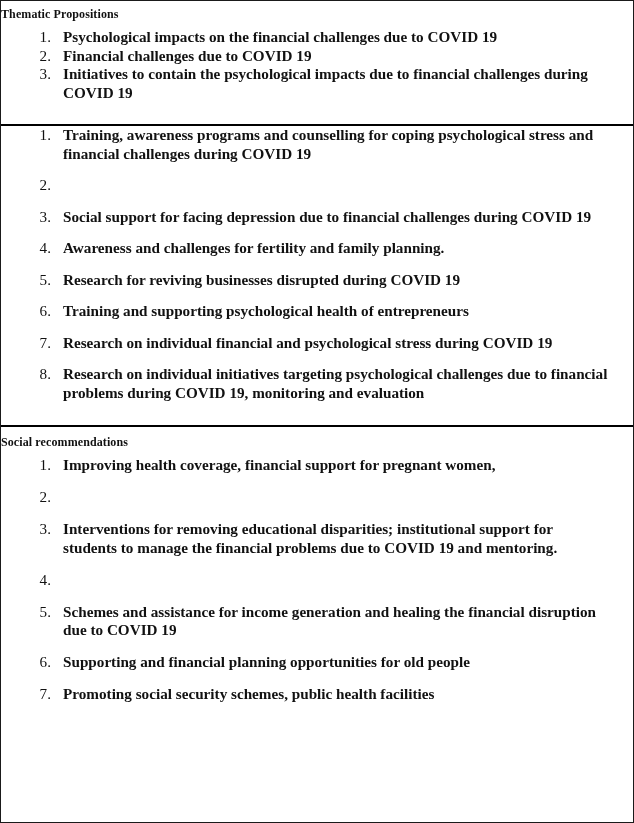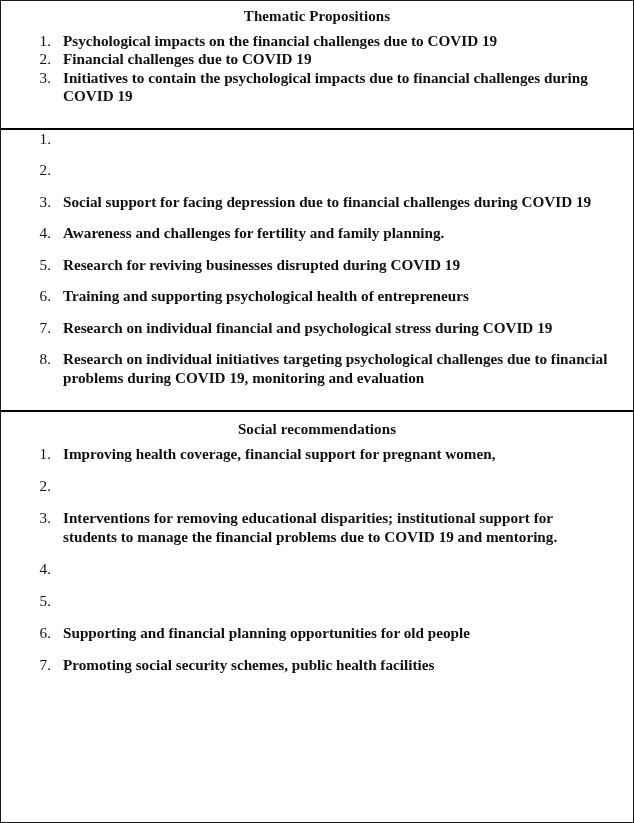--- a/index.html
+++ b/index.html
@@ -23,23 +23,22 @@
     overflow: hidden;
   }
   .section {
     box-sizing: border-box;
     position: relative;
   }
   .section + .section {
     border-top: 2px solid #000000;
   }
   .section-title {
-    text-align: center;
     font-weight: bold;
-    font-size: 15px;
+    font-size: 12px;
     line-height: 1.25;
     letter-spacing: 0.1px;
     padding-top: 7px;
     padding-bottom: 3px;
   }
   .item-list {
     list-style: none;
     margin: 0;
     padding: 0;
   }
@@ -100,20 +99,21 @@
         <span class="item-num">3.</span>
         <span class="item-text">Initiatives to contain the psychological impacts due to financial challenges during COVID 19</span>
       </li>
     </ul>
   </div>
 
   <div class="section sec-method">
     <ul class="item-list">
       <li class="item">
         <span class="item-num">1.</span>
+        <span class="item-text">Training, awareness programs and counselling for coping psychological stress and financial challenges during COVID 19</span>
       </li>
       <li class="item">
         <span class="item-num">2.</span>
       </li>
       <li class="item">
         <span class="item-num">3.</span>
         <span class="item-text">Social support for facing depression due to financial challenges during COVID 19</span>
       </li>
       <li class="item">
         <span class="item-num">4.</span>
@@ -150,20 +150,21 @@
       </li>
       <li class="item">
         <span class="item-num">3.</span>
         <span class="item-text">Interventions for removing educational disparities; institutional support for students to manage the financial problems due to COVID 19 and mentoring.</span>
       </li>
       <li class="item">
         <span class="item-num">4.</span>
       </li>
       <li class="item">
         <span class="item-num">5.</span>
+        <span class="item-text">Schemes and assistance for income generation and healing the financial disruption due to COVID 19</span>
       </li>
       <li class="item">
         <span class="item-num">6.</span>
         <span class="item-text">Supporting and financial planning opportunities for old people</span>
       </li>
       <li class="item">
         <span class="item-num">7.</span>
         <span class="item-text">Promoting social security schemes, public health facilities</span>
       </li>
     </ul>

